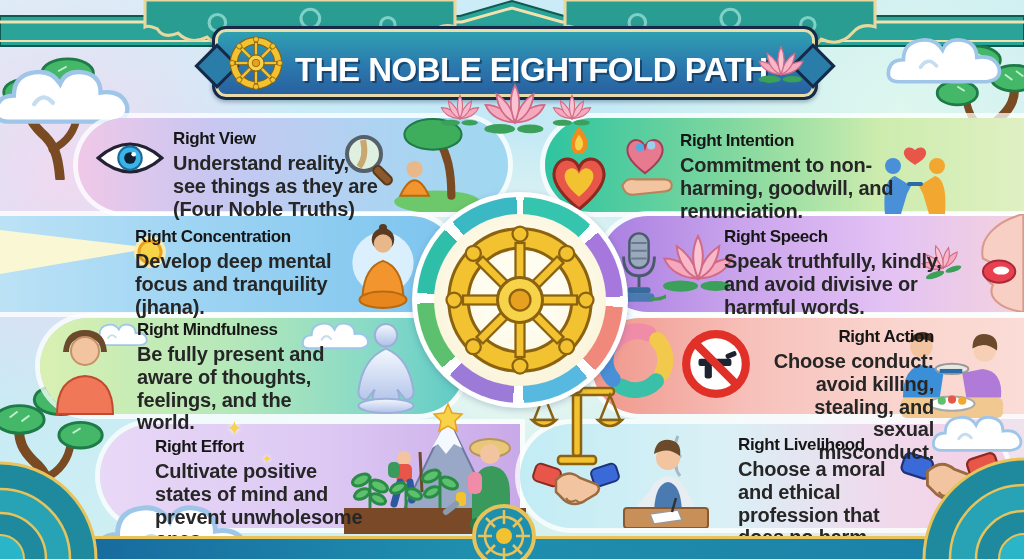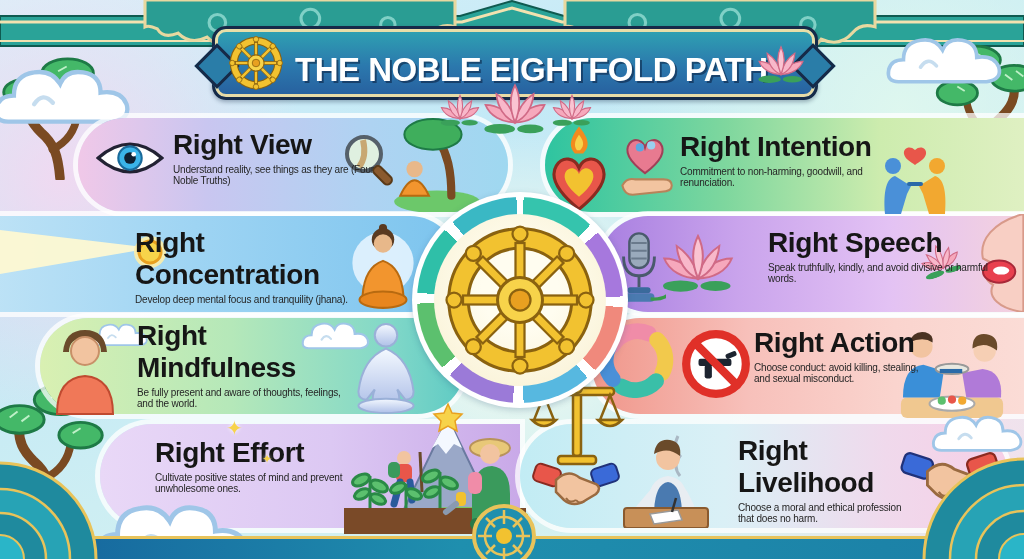--- a/index.html
+++ b/index.html
@@ -7,22 +7,22 @@
   #stage{position:relative;width:1024px;height:559px;overflow:hidden;
     background:
       radial-gradient(circle at 6% 32%, rgba(246,214,240,.85), rgba(246,214,240,0) 24%),
       radial-gradient(circle at 50% 56%, rgba(255,255,238,.9), rgba(255,255,238,0) 30%),
       radial-gradient(circle at 88% 20%, rgba(224,248,238,.9), rgba(224,248,238,0) 30%),
       radial-gradient(circle at 96% 78%, rgba(250,220,236,.8), rgba(250,220,236,0) 28%),
       linear-gradient(160deg,#d9f1f9 0%,#c3e9f6 32%,#cdeef3 58%,#dcf3ec 100%);}
   .abs{position:absolute;}
   .band{position:absolute;box-shadow:0 0 0 5px rgba(255,255,255,.75);z-index:3;}
   .txt{position:absolute;z-index:6;}
-  .txt h2{margin:0;font-size:28px;font-weight:bold;color:#161616;letter-spacing:-.4px;}
-  .txt p{margin:3px 0 0;font-size:10px;font-weight:normal;color:#262626;line-height:1.14;letter-spacing:-.2px;}
+  .txt h2{margin:0;font-size:17px;font-weight:bold;color:#161616;letter-spacing:-.4px;}
+  .txt p{margin:3px 0 0;font-size:20px;font-weight:bold;color:#262626;line-height:1.14;letter-spacing:-.2px;}
   .icon{position:absolute;z-index:5;}
   .hub{z-index:6;}
   .deco{z-index:2;}
   .over{z-index:8;}
   .corner{z-index:9;}
   .banner{position:absolute;left:212px;top:26px;width:600px;height:68px;z-index:10;
     background:linear-gradient(180deg,#2fa3b2 0%,#2b78ad 55%,#275f9e 100%);
     border:3px solid #162a48;border-radius:14px;
     box-shadow:inset 0 0 0 3px rgba(242,226,168,.95), 0 2px 4px rgba(20,40,70,.35);}
   .banner::before,.banner::after{content:"";position:absolute;top:21px;width:26px;height:26px;
@@ -193,29 +193,29 @@
     <p>Understand reality, see things as they are (Four Noble Truths)</p>
   </div>
   <div class="txt" style="left:680px;top:131px;width:215px;">
     <h2>Right Intention</h2>
     <p>Commitment to non-harming, goodwill, and renunciation.</p>
   </div>
   <div class="txt" style="left:135px;top:227px;width:215px;">
     <h2>Right Concentration</h2>
     <p>Develop deep mental focus and tranquility (jhana).</p>
   </div>
-  <div class="txt" style="left:768px;top:227px;width:225px;">
+  <div class="txt" style="left:724px;top:227px;width:225px;">
     <h2>Right Speech</h2>
     <p>Speak truthfully, kindly, and avoid divisive or harmful words.</p>
   </div>
   <div class="txt" style="left:137px;top:320px;width:205px;">
     <h2>Right Mindfulness</h2>
     <p>Be fully present and aware of thoughts, feelings, and the world.</p>
   </div>
-  <div class="txt" style="left:754px;top:327px;width:180px;">
+  <div class="txt" style="left:754px;top:327px;width:180px;text-align:right;">
     <h2>Right Action</h2>
     <p>Choose conduct: avoid killing, stealing, and sexual misconduct.</p>
   </div>
   <div class="txt" style="left:155px;top:437px;width:210px;">
     <h2>Right Effort</h2>
     <p>Cultivate positive states of mind and prevent unwholesome ones.</p>
   </div>
   <div class="txt" style="left:738px;top:435px;width:180px;">
     <h2>Right Livelihood</h2>
     <p>Choose a moral and ethical profession that does no harm.</p>

